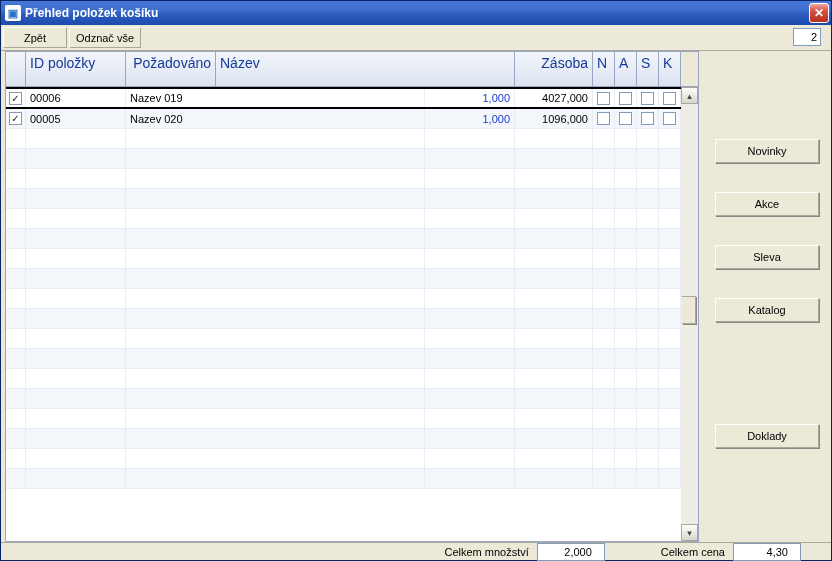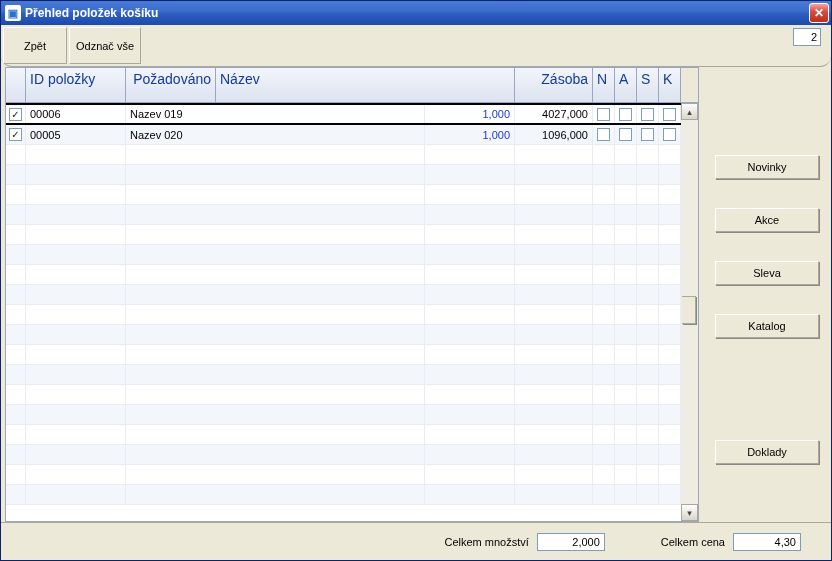--- a/index.html
+++ b/index.html
@@ -50,26 +50,25 @@
     border-radius: 3px;
     color: #fff;
     display: flex;
     align-items: center;
     justify-content: center;
     font-weight: bold;
     cursor: pointer;
     font-size: 12px;
   }
   .toolbar-row {
-    height: 42px;
+    height: 26px;
     background: #ece9d8;
     display: flex;
     align-items: stretch;
     border-bottom: 1px solid #aca899;
-    border-radius: 11px;
   }
   .tool-btn {
     width: 64px;
     border: 1px solid #aca899;
     border-top: 1px solid #fff;
     border-left: 1px solid #fff;
     background: #ece9d8;
     display: flex;
     align-items: center;
     justify-content: center;
@@ -215,37 +214,37 @@
     right: 136px;
     top: 296px;
     width: 14px;
     height: 28px;
     border: 1px solid #aca899;
     border-left: none;
     background: #ece9d8;
     box-shadow: 1px 1px 0 #888;
   }
   .footer {
-    height: 38px;
+    height: 18px;
     background: #ece9d8;
     border-top: 1px solid #aca899;
     display: flex;
     align-items: center;
     justify-content: flex-end;
     gap: 8px;
     padding: 0 30px 0 0;
     font-size: 11px;
   }
   .foot-label { }
   .foot-input {
     width: 68px; height: 18px;
     border: 1px solid #7f9db9;
     background:#fff;
     text-align: right;
-    padding: 1px 4px;
+    padding: 1px 12px;
     font-size: 11px;
   }
   .foot-gap { width: 40px; }
 </style>
 </head>
 <body>
 
 <div class="window">
 
   <div class="titlebar">

